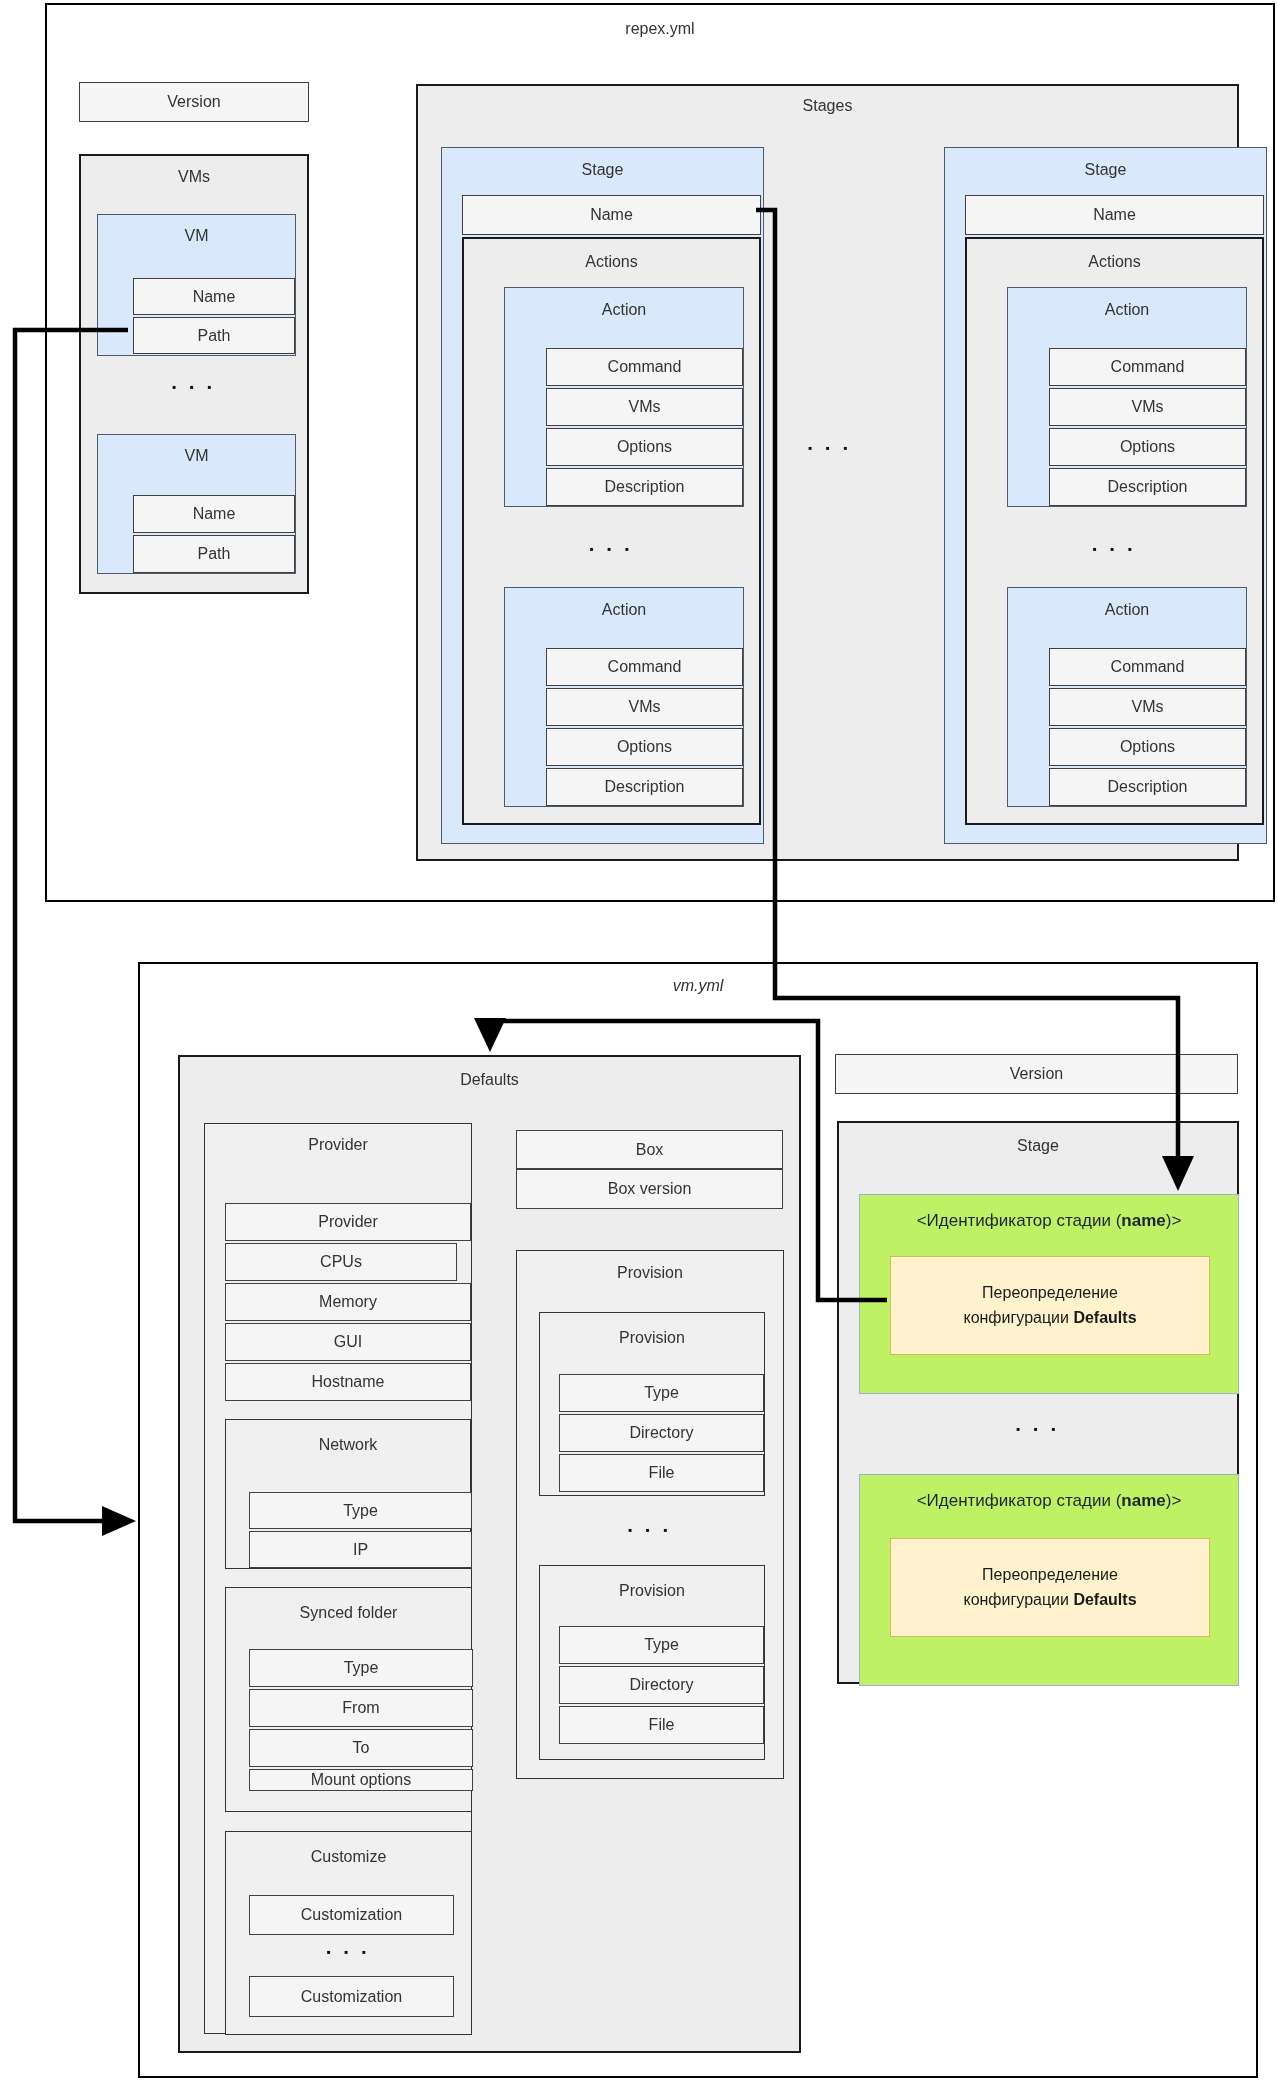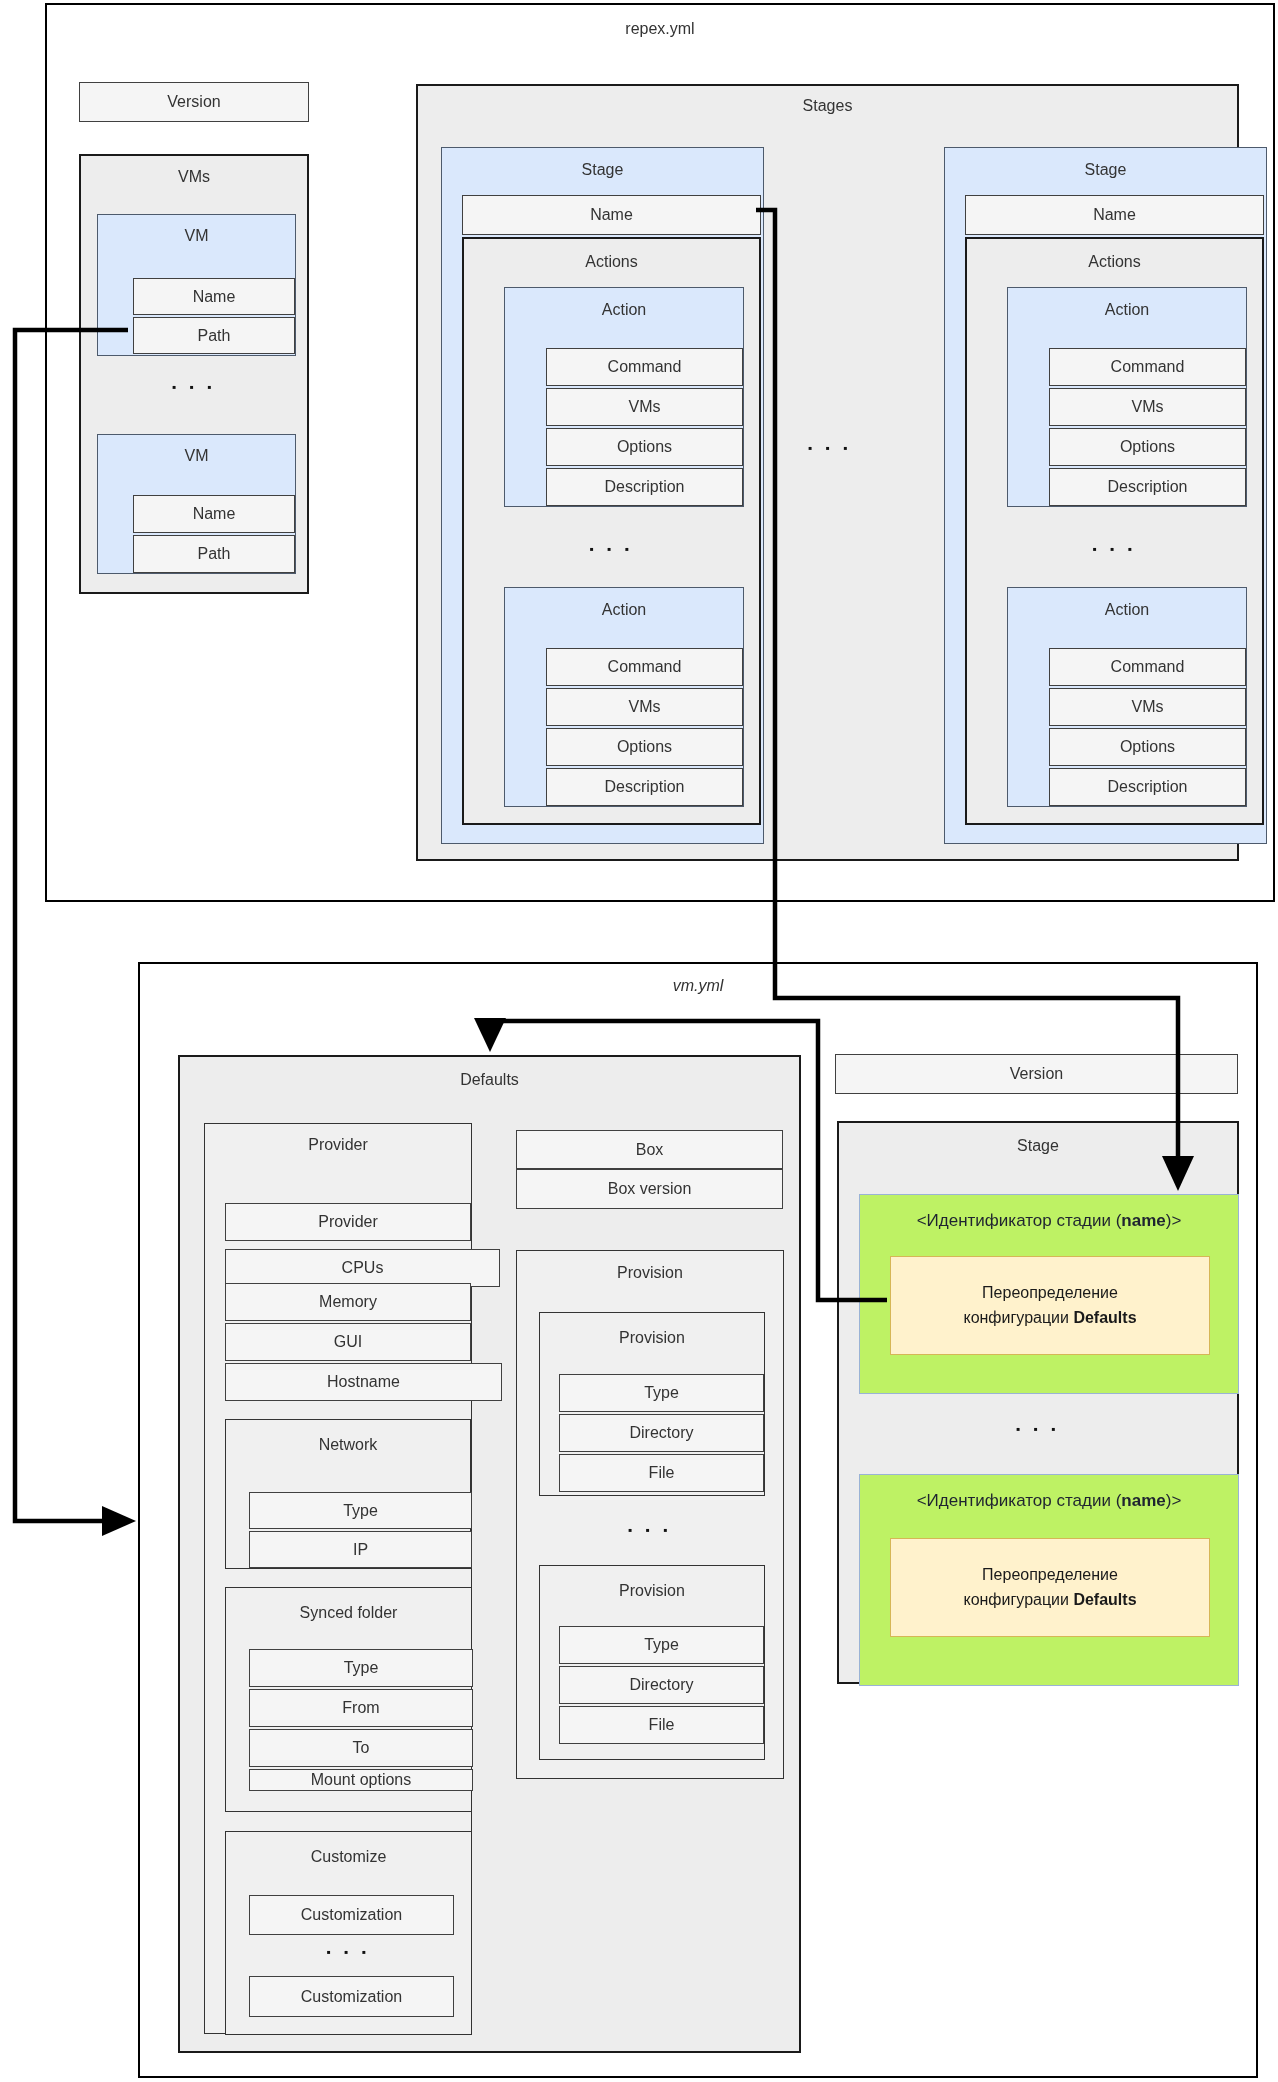--- a/index.html
+++ b/index.html
@@ -159,30 +159,30 @@
 
     <div class="bx container" style="left:38px;top:91px;width:623px;height:998px;">
       <div class="title" style="top:14px;">Defaults</div>
 
       <div class="bx subcontainer" style="left:24px;top:66px;width:268px;height:911px;">
         <div class="title" style="top:12px;">Provider</div>
 
         <div class="bx fieldbox" style="left:20px;top:79px;width:246px;height:38px;">
             <span>Provider</span>
           </div>
-        <div class="bx fieldbox" style="left:20px;top:125px;width:275px;height:38px;">
+        <div class="bx fieldbox" style="left:20px;top:119px;width:232px;height:38px;">
             <span>CPUs</span>
           </div>
         <div class="bx fieldbox" style="left:20px;top:159px;width:246px;height:38px;">
             <span>Memory</span>
           </div>
         <div class="bx fieldbox" style="left:20px;top:199px;width:246px;height:38px;text-align:center;">
             <span>GUI</span>
           </div>
-        <div class="bx fieldbox" style="left:20px;top:239px;width:277px;height:38px;text-align:center;">
+        <div class="bx fieldbox" style="left:20px;top:239px;width:246px;height:38px;text-align:center;">
             <span>Hostname</span>
           </div>
 
         <div class="bx subcontainer" style="left:20px;top:295px;width:246px;height:150px;">
           <div class="title" style="top:16px;">Network</div>
           <div class="bx fieldbox" style="left:23px;top:72px;width:223px;height:37px;">
               <span>Type</span>
             </div>
           <div class="bx fieldbox" style="left:23px;top:111px;width:223px;height:37px;">
               <span>IP</span>

